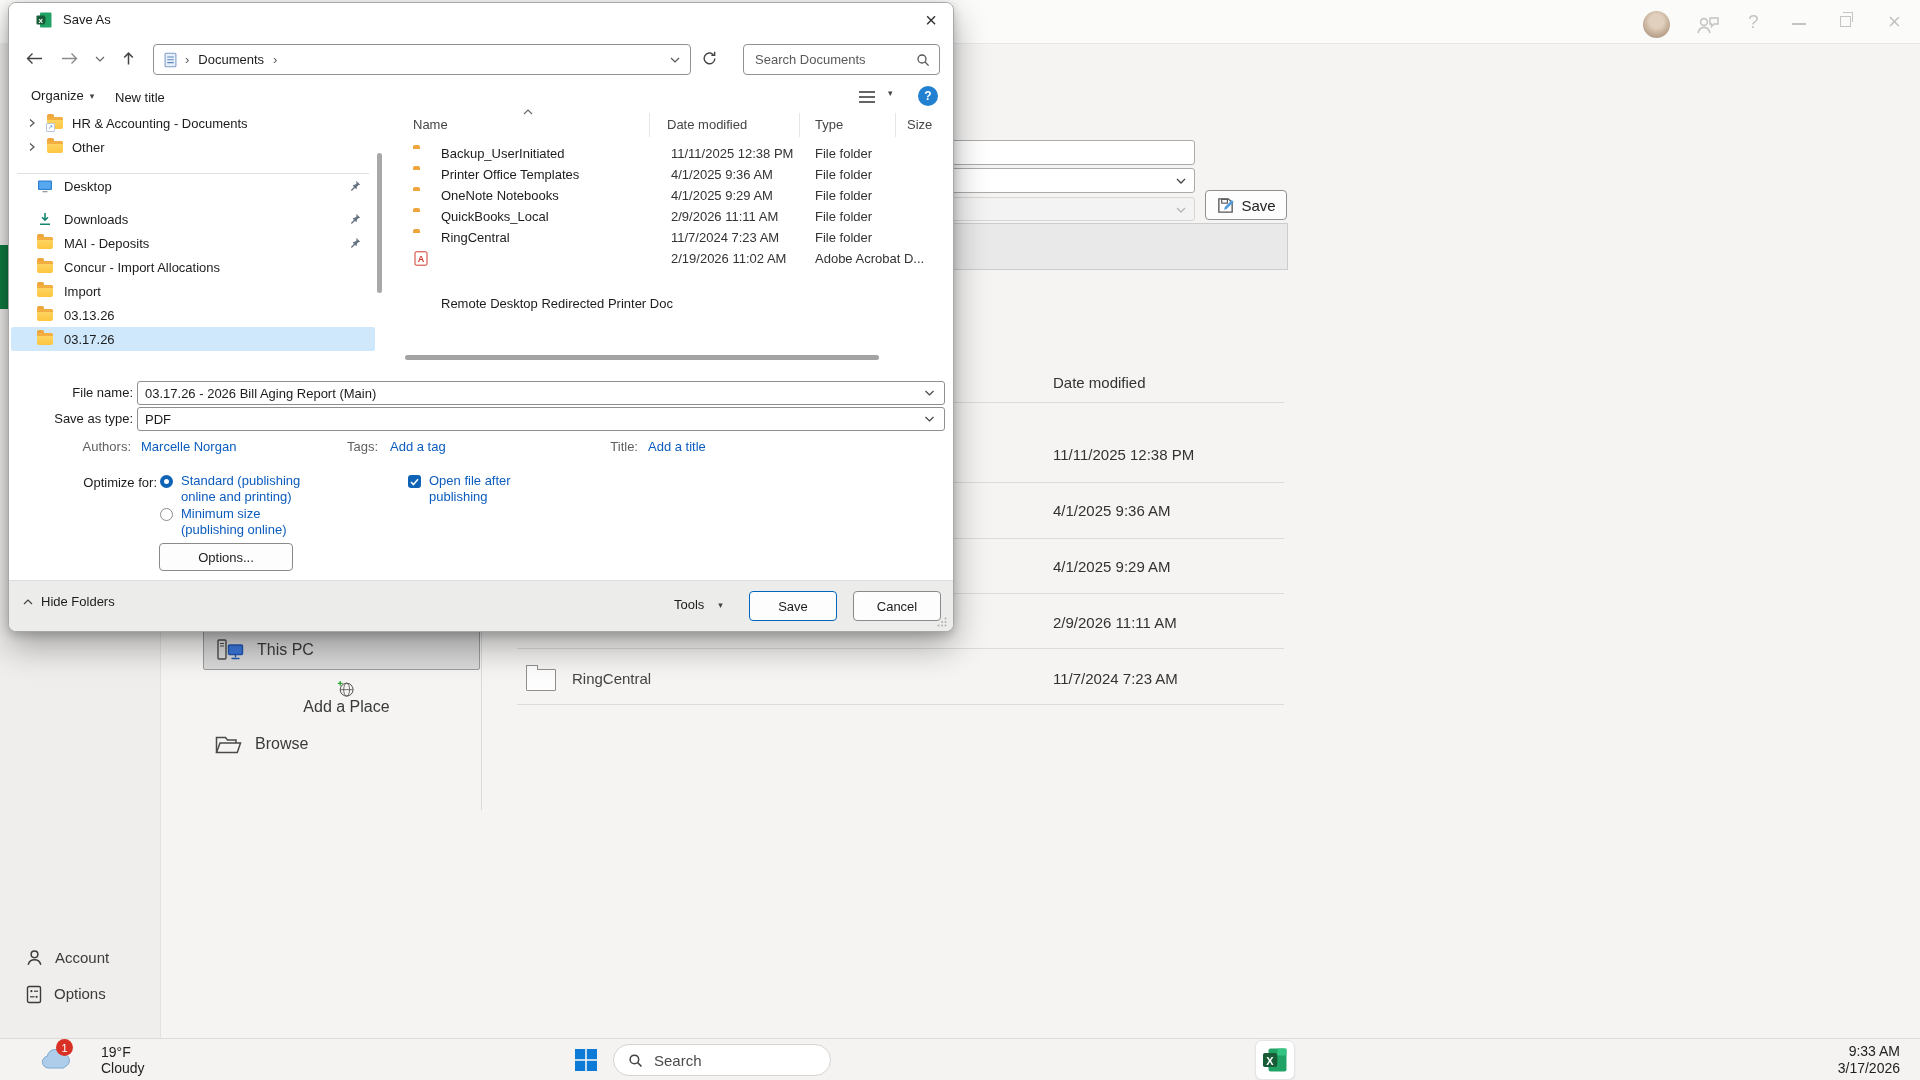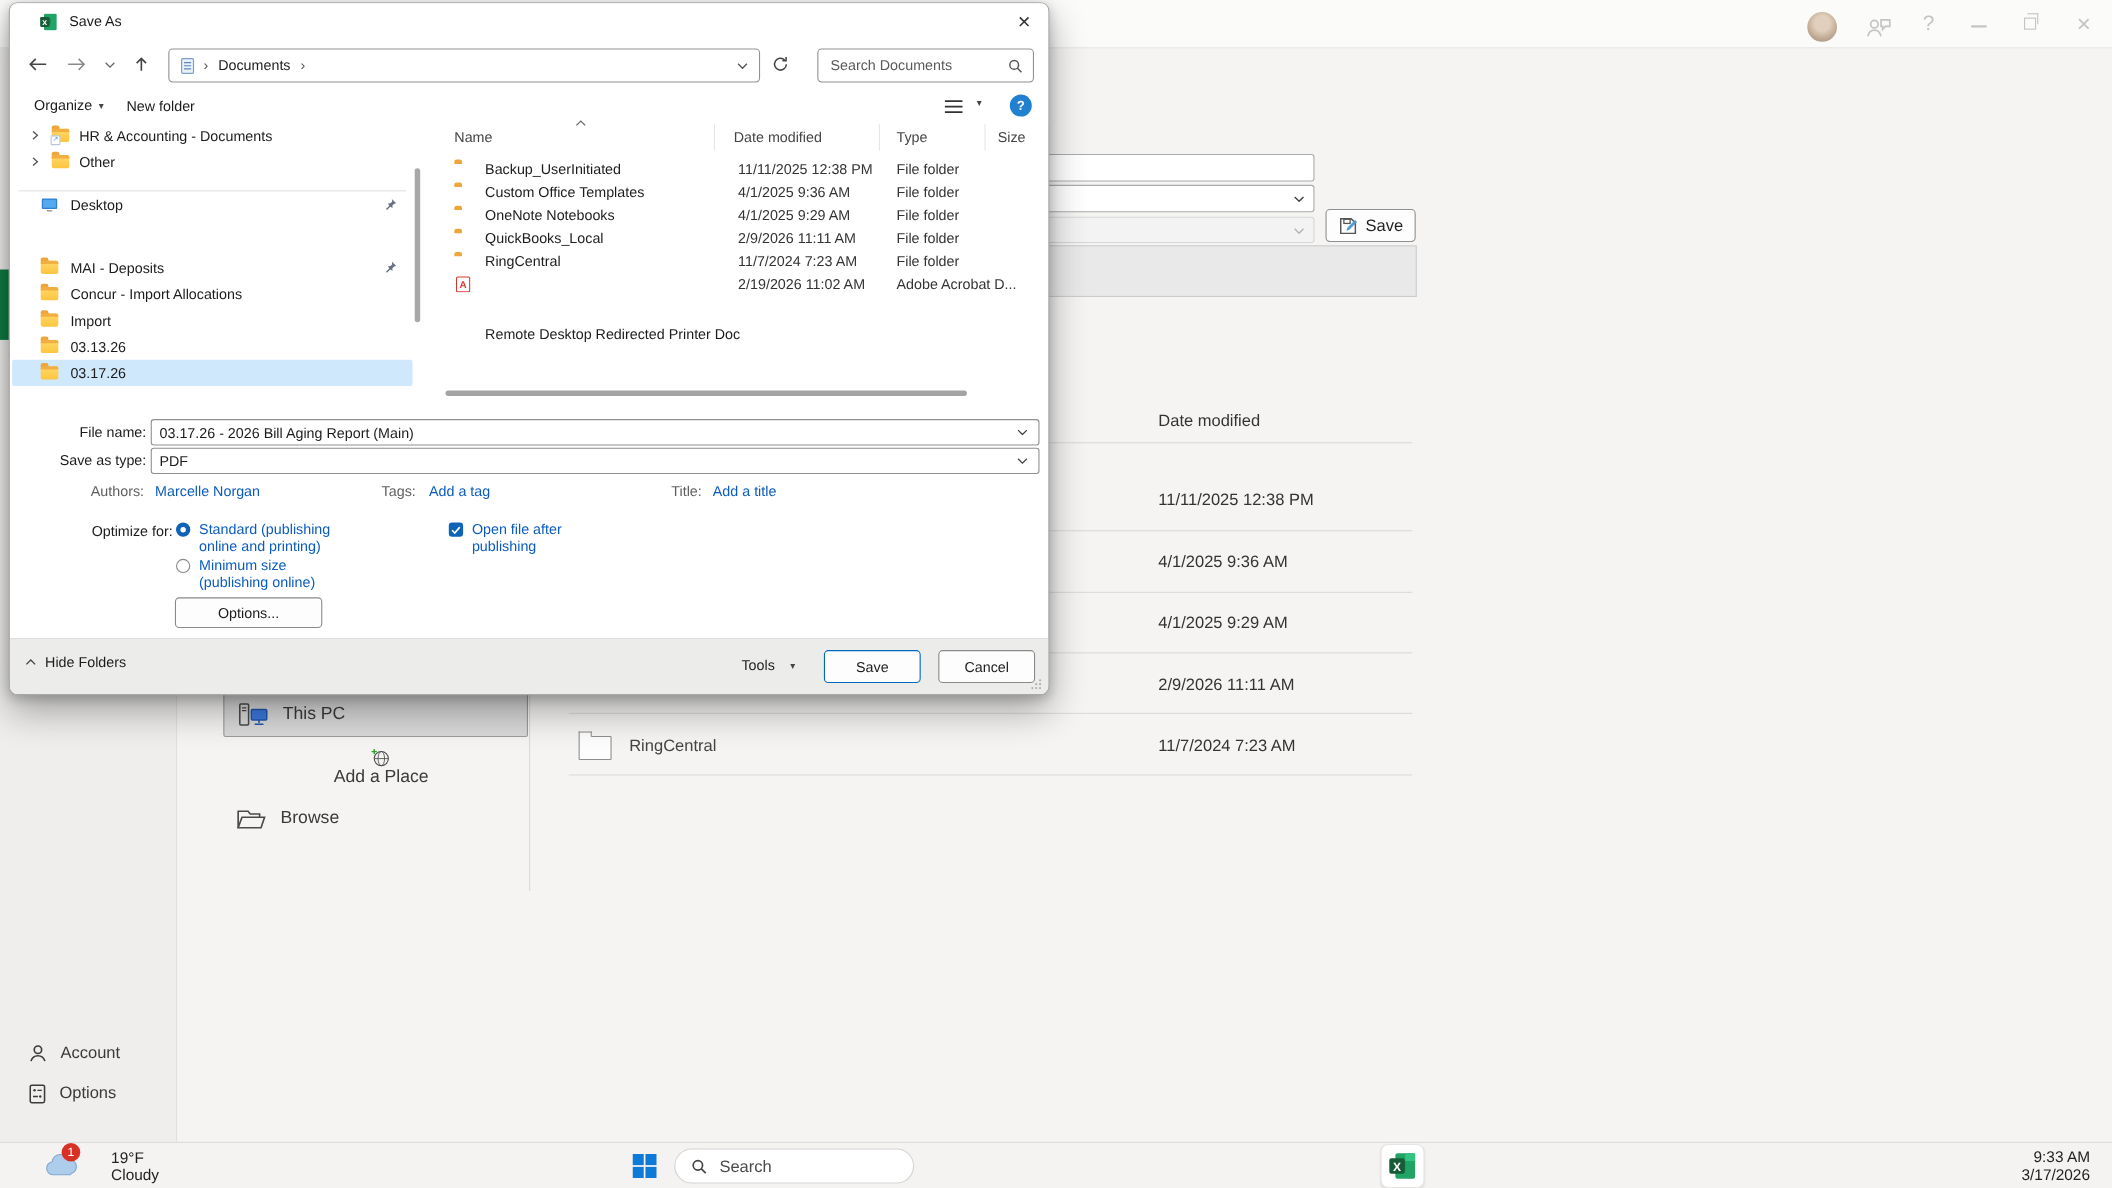--- a/index.html
+++ b/index.html
@@ -184,21 +184,21 @@
         </svg>
     </div>
   </div>
 
   <div class="a" style="left:0;top:78px;width:944px;height:32px;background:#fff;">
     <div class="a" style="left:22px;top:7px;display:flex;align-items:center;gap:6px;">
       <span class="tx" style="font-size:13px;color:#1c1c1c;">Organize</span>
       <span class="tx" style="font-size:9px;color:#444;">▾</span>
     </div>
     <div class="a" style="left:106px;top:7px;">
-      <span class="tx" style="font-size:13px;color:#1c1c1c;">New folder</span>
+      <span class="tx" style="font-size:13px;color:#1c1c1c;">New title</span>
     </div>
     <svg class="a" style="left:849px;top:9px;" width="18" height="14" viewBox="0 0 18 14">
         <path d="M1 2h16M1 7h16M1 12h16" stroke="#333" stroke-width="1.6"></path>
       </svg>
     <span class="a tx" style="left:879px;top:7px;font-size:9px;color:#444;">▾</span>
     <div class="a" style="left:909px;top:5px;width:20px;height:20px;border-radius:50%;background:#2180cf;display:flex;align-items:center;justify-content:center;">
       <span class="tx" style="font-size:12px;font-weight:bold;color:#fff;">?</span>
     </div>
   </div>
 
@@ -220,20 +220,30 @@
   </div>
   <div class="a" style="left:8px;top:170px;width:352px;height:1px;background:#e0e0e0;"></div>
 
   <div class="treerow" style="top:171px;">
     <svg style="margin-left:26px;" width="16" height="14" viewBox="0 0 16 14">
         <rect x="1" y="1.5" width="14" height="9.5" rx="1" fill="#2f81d6"></rect>
         <rect x="2.2" y="2.7" width="11.6" height="7.1" fill="#56a9ee"></rect>
         <rect x="5.5" y="12" width="5" height="1.3" fill="#9a9a9a"></rect>
       </svg>
     <span class="tx" style="margin-left:11px;">Desktop</span>
+    <svg style="margin-left:auto;margin-right:14px;" width="12" height="12" viewBox="0 0 12 12">
+        <path d="M7.2.8l4 4-1.9.5-1.6 1.6.2 2.3-2.1-1.2-3 3-.9-.9 3-3L3.7 5l2.3-.2L7.6 3.2z" fill="#667182"></path>
+      </svg>
+  </div>
+  <div class="treerow" style="top:204px;">
+    <svg style="margin-left:27px;" width="14" height="14" viewBox="0 0 14 14">
+        <path d="M7 1v7M4 5.2L7 8.2l3-3" stroke="#13866f" stroke-width="1.6" fill="none"></path>
+        <path d="M2 12.3h10" stroke="#13866f" stroke-width="1.6"></path>
+      </svg>
+    <span class="tx" style="margin-left:12px;">Downloads</span>
     <svg style="margin-left:auto;margin-right:14px;" width="12" height="12" viewBox="0 0 12 12">
         <path d="M7.2.8l4 4-1.9.5-1.6 1.6.2 2.3-2.1-1.2-3 3-.9-.9 3-3L3.7 5l2.3-.2L7.6 3.2z" fill="#667182"></path>
       </svg>
   </div>
   <div class="treerow" style="top:252px;">
     <span class="fold" style="margin-left:26px;"></span>
     <span class="tx" style="margin-left:11px;">Concur - Import Allocations</span>
   </div>
   <div class="treerow" style="top:228px;">
     <span class="fold" style="margin-left:26px;"></span>
@@ -270,21 +280,21 @@
   </div>
 
   <div class="filerow" style="top:140px;">
     <span class="fold a" style="left:16px;top:5px;"></span>
     <span class="a tx" style="left:44px;top:3px;">Backup_UserInitiated</span>
     <span class="a tx" style="left:274px;top:3px;color:#333;">11/11/2025 12:38 PM</span>
     <span class="a tx" style="left:418px;top:3px;color:#333;">File folder</span>
   </div>
   <div class="filerow" style="top:161px;">
     <span class="fold a" style="left:16px;top:5px;"></span>
-    <span class="a tx" style="left:44px;top:3px;">Custom Office Templates</span>
+    <span class="a tx" style="left:44px;top:3px;">Printer Office Templates</span>
     <span class="a tx" style="left:274px;top:3px;color:#333;">4/1/2025 9:36 AM</span>
     <span class="a tx" style="left:418px;top:3px;color:#333;">File folder</span>
   </div>
   <div class="filerow" style="top:182px;">
     <span class="fold a" style="left:16px;top:5px;"></span>
     <span class="a tx" style="left:44px;top:3px;">OneNote Notebooks</span>
     <span class="a tx" style="left:274px;top:3px;color:#333;">4/1/2025 9:29 AM</span>
     <span class="a tx" style="left:418px;top:3px;color:#333;">File folder</span>
   </div>
   <div class="filerow" style="top:203px;">

